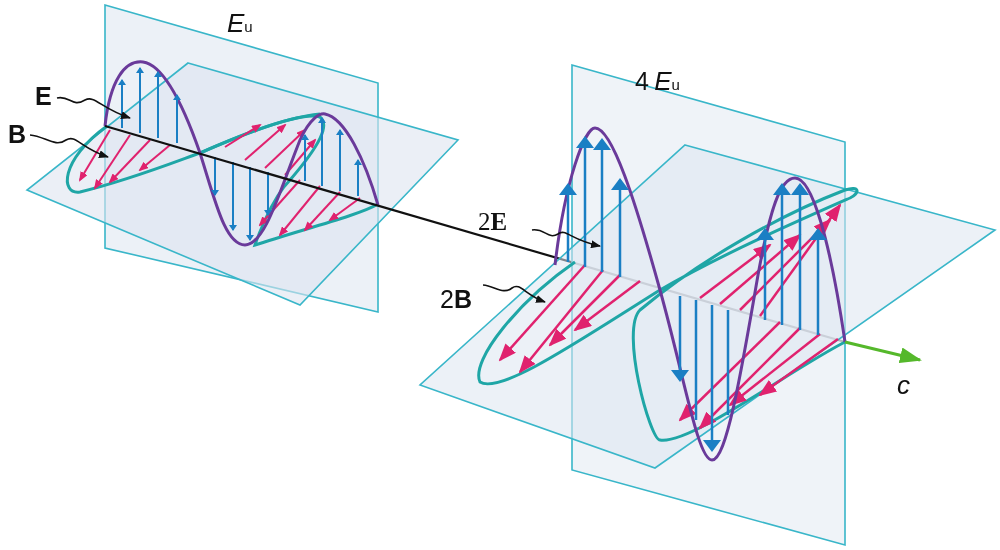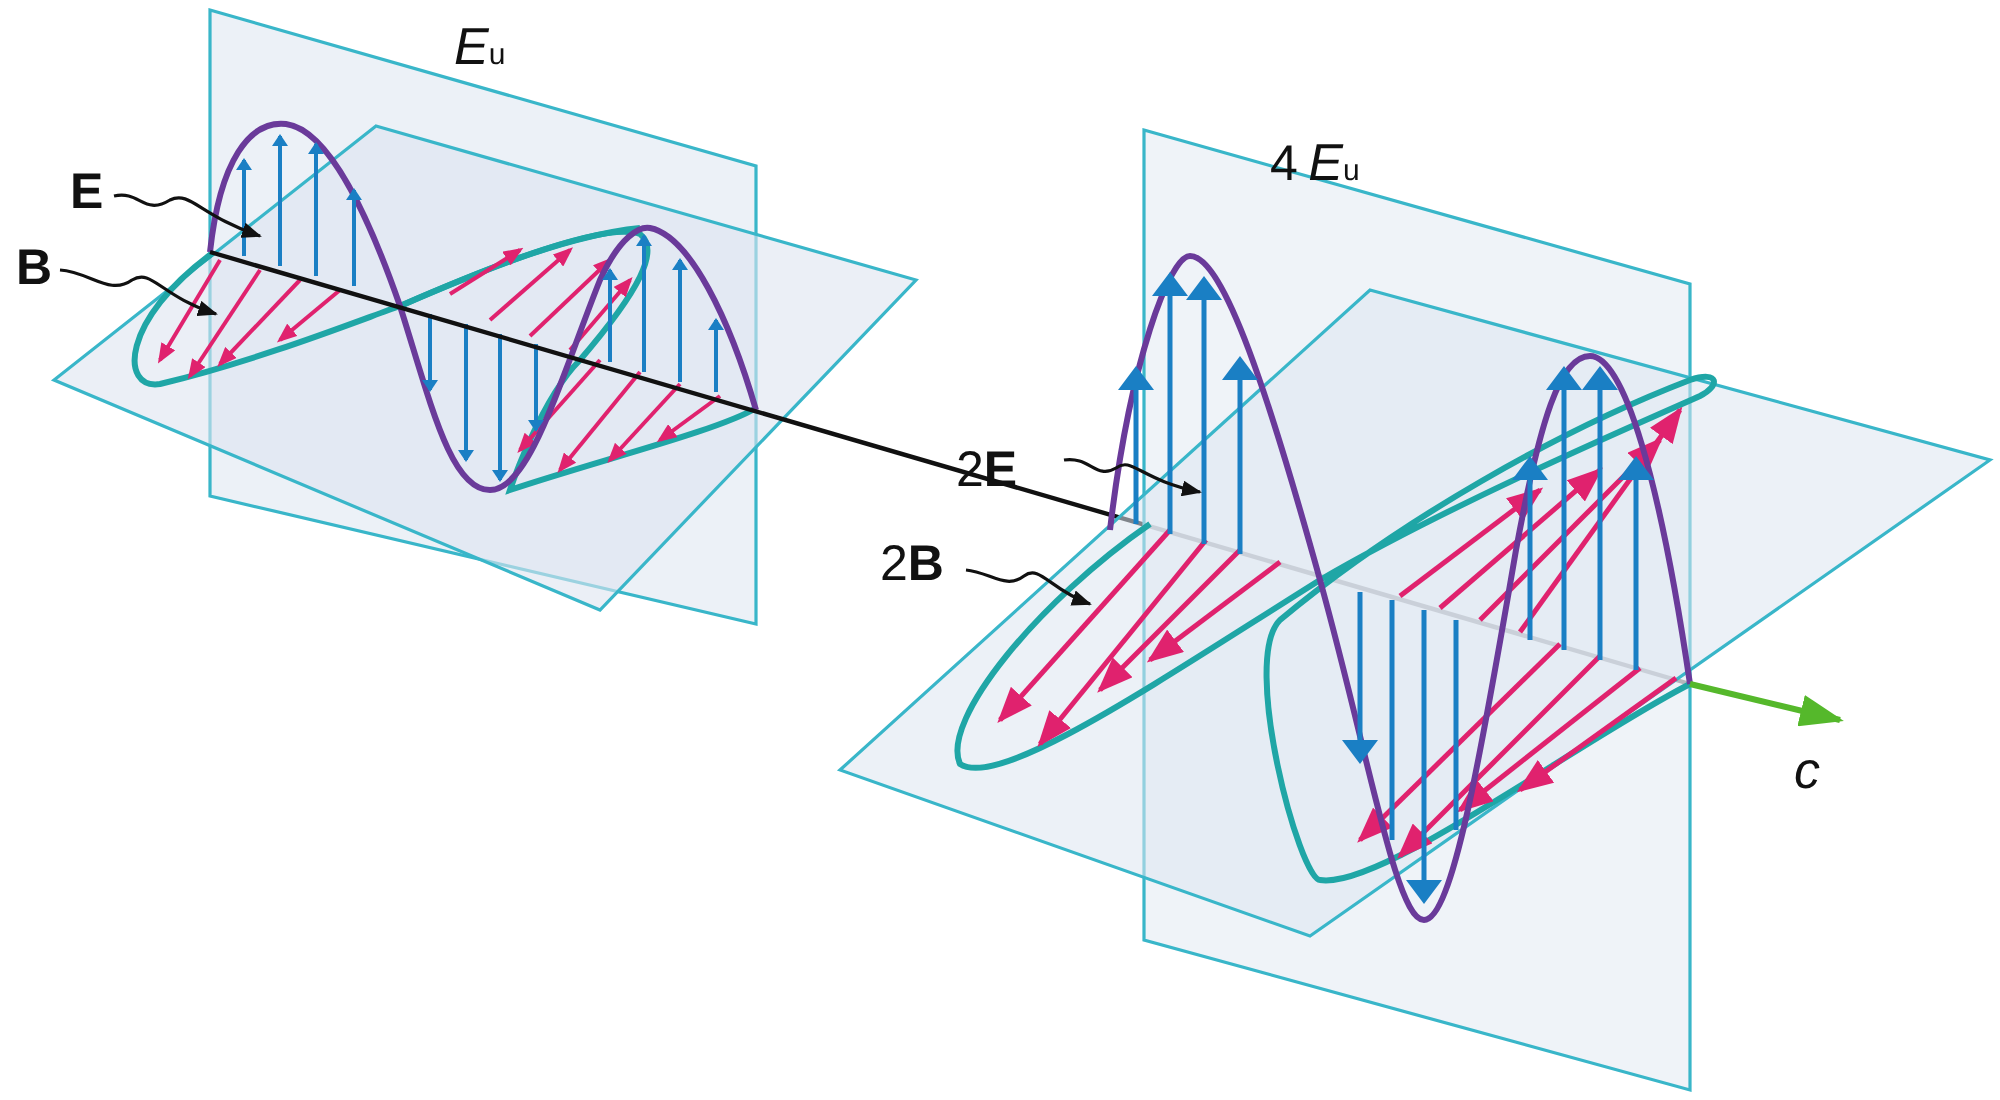--- a/index.html
+++ b/index.html
@@ -129,20 +129,20 @@
 
 <div class="lbl ital" style="left:227px; top:8px;">
   <span>E</span><span class="sub">u</span>
 </div>
 <div class="lbl bold" style="left:35px; top:82px;">E</div>
 <div class="lbl bold" style="left:8px; top:120px;">B</div>
 
 <div class="lbl ital" style="left:635px; top:66px;">
   <span class="num" style="font-style:normal;">4</span> <span>E</span><span class="sub">u</span>
 </div>
-<div class="lbl" style="left:478px; top:221px;">
+<div class="lbl" style="left:478px; top:208px;font-family:Liberation Serif, serif;">
   <span class="num">2</span><span class="bold">E</span>
 </div>
-<div class="lbl" style="left:440px; top:268px;">
+<div class="lbl" style="left:440px; top:285px;">
   <span class="num">2</span><span class="bold">B</span>
 </div>
 <div class="lbl ital" style="left:897px; top:370px;">c</div>
 </div>
 
 </body></html>

